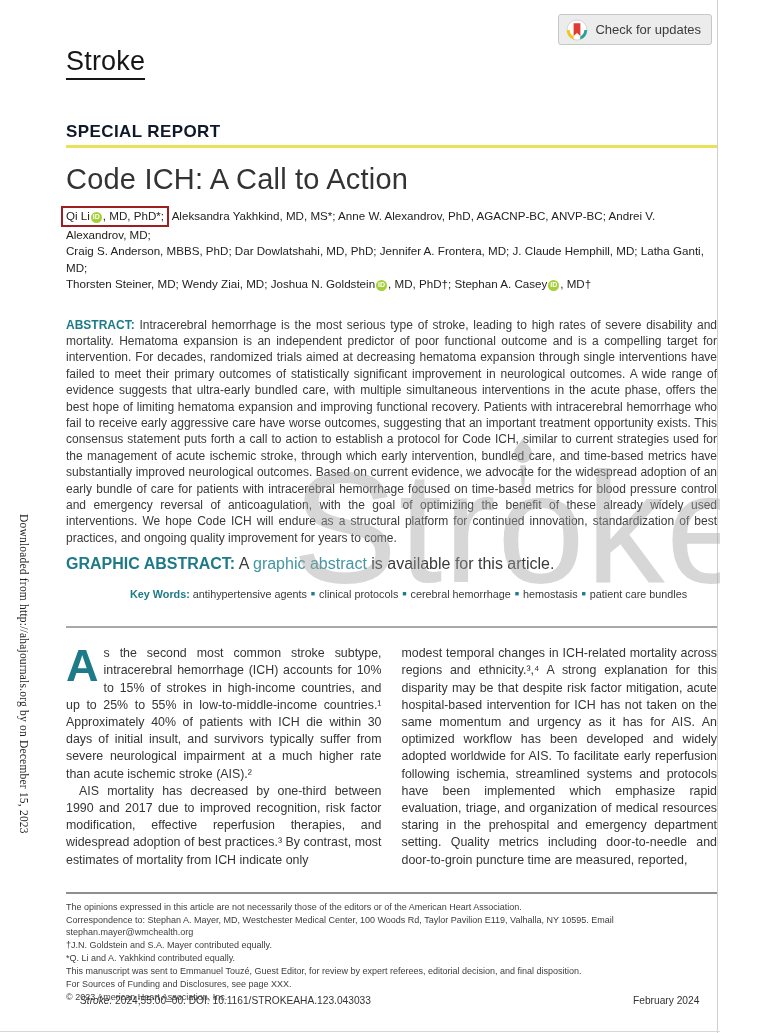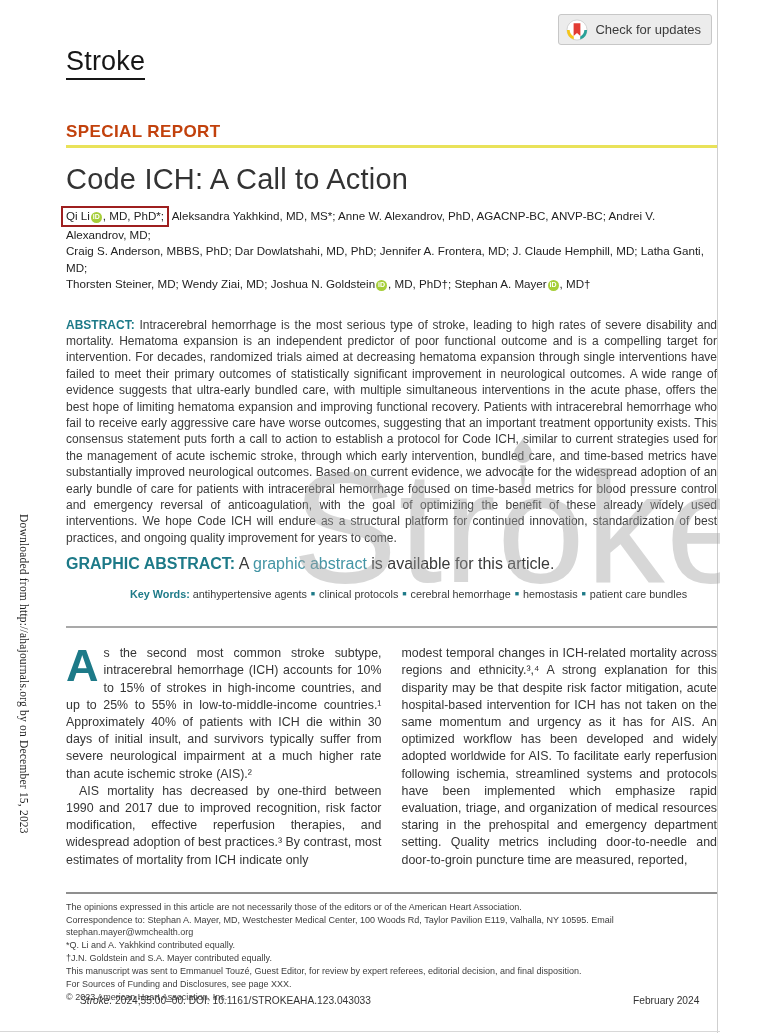--- a/index.html
+++ b/index.html
@@ -21,21 +21,21 @@
   .badge {
     position:absolute; top:14px; right:8px; height:31px;
     background:#ececec; border:1px solid #c7c7c7; border-radius:3px;
     display:flex; align-items:center; gap:7px; padding:0 10px 0 7px;
     font-size:13px; color:#3b3b3b; cursor:pointer;
   }
   .badge svg { display:block; }
 
   .section-bar { margin-top:42px; border-bottom:3px solid #e9e259; }
   .section-label {
-    display:inline-block; color:#c2410c; font-weight:700; font-size:17px;
+    display:inline-block; color:#0f172a; font-weight:700; font-size:17px;
     letter-spacing:0.4px; padding-bottom:3px;
   }
 
   .article-title { margin-top:15px; font-size:29px; font-weight:400; color:#333; letter-spacing:0.2px; }
 
   
   .authors { margin-top:10px; font-size:11.6px; line-height:16.5px; color:#222; }
   .boxed-author { display:inline-block; border:2px solid #9e1f1f; padding:0 3px; margin-left:-5px; }
   .orcid {
     display:inline-flex; width:11px; height:11px; border-radius:50%; background:#a6ce39;
@@ -126,21 +126,21 @@
     </div>
 
     <h1 class="article-title">Code ICH: A Call to Action</h1>
 
     <div class="authors">
       <div>
         <span class="boxed-author"><span>Qi Li</span><span class="orcid">iD</span><span>, MD, PhD*;</span></span><span> Aleksandra Yakhkind, MD, MS*; Anne W. Alexandrov, PhD, AGACNP-BC, ANVP-BC; Andrei V. Alexandrov, MD;</span>
       </div>
       <div>Craig S. Anderson, MBBS, PhD; Dar Dowlatshahi, MD, PhD; Jennifer A. Frontera, MD; J. Claude Hemphill, MD; Latha Ganti, MD;</div>
       <div>
-        <span>Thorsten Steiner, MD; Wendy Ziai, MD; Joshua N. Goldstein</span><span class="orcid">iD</span><span>, MD, PhD†; Stephan A. Mayer</span><span class="orcid">iD</span><span>, MD†</span>
+        <span>Thorsten Steiner, MD; Wendy Ziai, MD; Joshua N. Goldstein</span><span class="orcid">iD</span><span>, MD, PhD†; Stephan A. Casey</span><span class="orcid">iD</span><span>, MD†</span>
       </div>
     </div>
 
     <p class="abstract"><span class="label-teal">ABSTRACT:</span><span> Intracerebral hemorrhage is the most serious type of stroke, leading to high rates of severe disability and mortality. Hematoma expansion is an independent predictor of poor functional outcome and is a compelling target for intervention. For decades, randomized trials aimed at decreasing hematoma expansion through single interventions have failed to meet their primary outcomes of statistically significant improvement in neurological outcomes. A wide range of evidence suggests that ultra-early bundled care, with multiple simultaneous interventions in the acute phase, offers the best hope of limiting hematoma expansion and improving functional recovery. Patients with intracerebral hemorrhage who fail to receive early aggressive care have worse outcomes, suggesting that an important treatment opportunity exists. This consensus statement puts forth a call to action to establish a protocol for Code ICH, similar to current strategies used for the management of acute ischemic stroke, through which early intervention, bundled care, and time-based metrics have substantially improved neurological outcomes. Based on current evidence, we advocate for the widespread adoption of an early bundle of care for patients with intracerebral hemorrhage focused on time-based metrics for blood pressure control and emergency reversal of anticoagulation, with the goal of optimizing the benefit of these already widely used interventions. We hope Code ICH will endure as a structural platform for continued innovation, standardization of best practices, and ongoing quality improvement for years to come.</span></p>
 
     <p class="graphic-abstract"><span class="label-teal">GRAPHIC ABSTRACT:</span><span> A </span><span class="link-teal">graphic abstract</span><span> is available for this article.</span></p>
 
     <div class="keywords">
       <span class="label-teal">Key Words:</span>
       <span>antihypertensive agents</span><span class="kw-sep">■</span><span>clinical protocols</span><span class="kw-sep">■</span><span>cerebral hemorrhage</span><span class="kw-sep">■</span><span>hemostasis</span><span class="kw-sep">■</span><span>patient care bundles</span>
@@ -155,22 +155,22 @@
       </div>
       <div class="col">
         <p>modest temporal changes in ICH-related mortality across regions and ethnicity.³,⁴ A strong explanation for this disparity may be that despite risk factor mitigation, acute hospital-based intervention for ICH has not taken on the same momentum and urgency as it has for AIS. An optimized workflow has been developed and widely adopted worldwide for AIS. To facilitate early reperfusion following ischemia, streamlined systems and protocols have been implemented which emphasize rapid evaluation, triage, and organization of medical resources staring in the prehospital and emergency department setting. Quality metrics including door-to-needle and door-to-groin puncture time are measured, reported,</p>
       </div>
     </div>
   </div>
 
   <div class="footnotes">
     <div class="fline">The opinions expressed in this article are not necessarily those of the editors or of the American Heart Association.</div>
     <div class="fline">Correspondence to: Stephan A. Mayer, MD, Westchester Medical Center, 100 Woods Rd, Taylor Pavilion E119, Valhalla, NY 10595. Email stephan.mayer@wmchealth.org</div>
+    <div class="fline">†J.N. Goldstein and S.A. Mayer contributed equally.</div>
     <div class="fline">*Q. Li and A. Yakhkind contributed equally.</div>
-    <div class="fline">†J.N. Goldstein and S.A. Mayer contributed equally.</div>
     <div class="fline">This manuscript was sent to Emmanuel Touzé, Guest Editor, for review by expert referees, editorial decision, and final disposition.</div>
     <div class="fline">For Sources of Funding and Disclosures, see page XXX.</div>
     <div class="fline">© 2023 American Heart Association, Inc.</div>
   </div>
 
   <div class="bottom-line">
     <span><span class="italic">Stroke.</span><span> 2024;55:00–00. DOI: 10.1161/STROKEAHA.123.043033</span></span>
     <span><span>February 2024</span><span class="page-num">1</span></span>
   </div>
 

